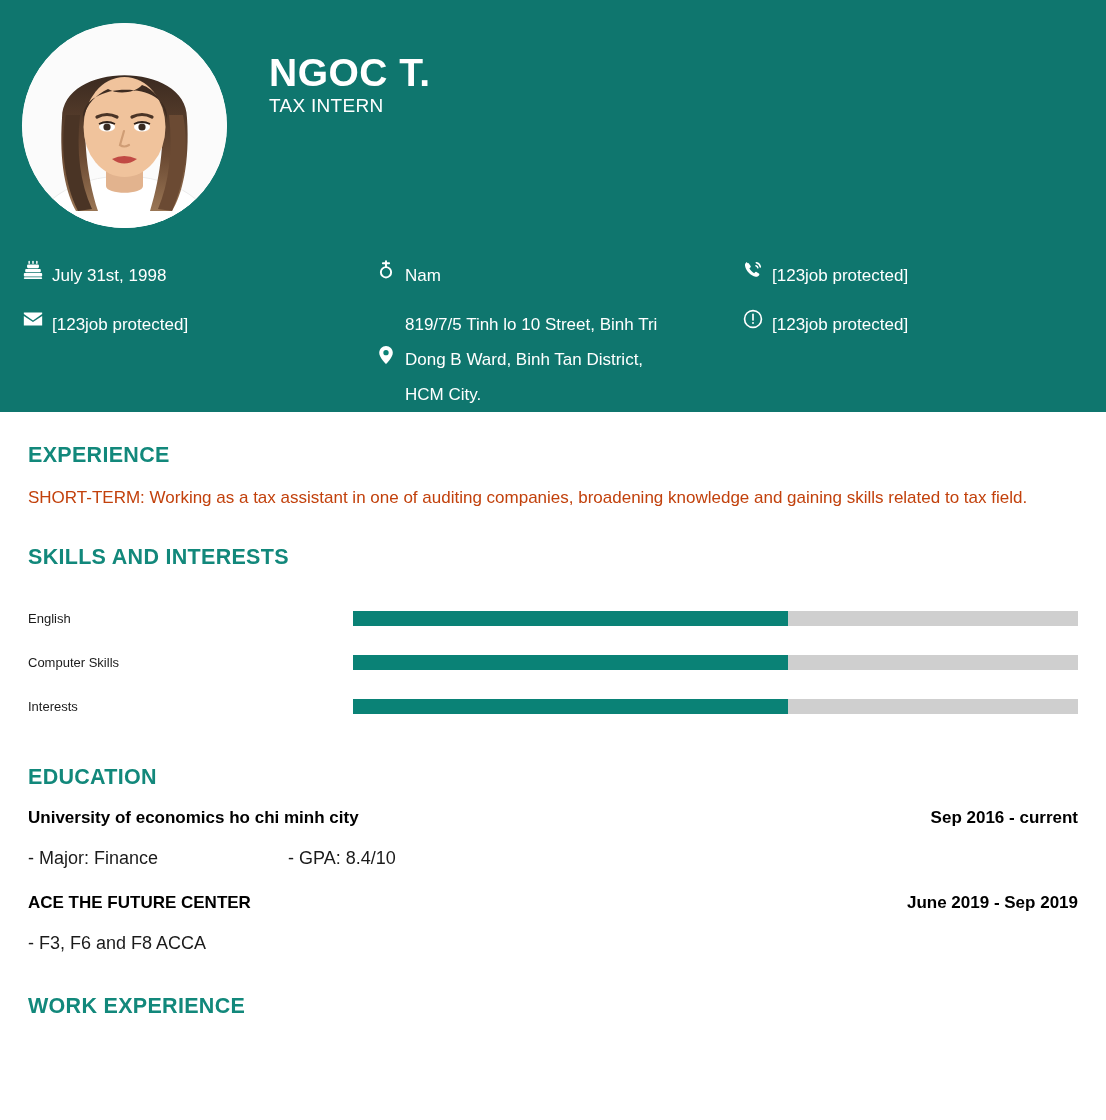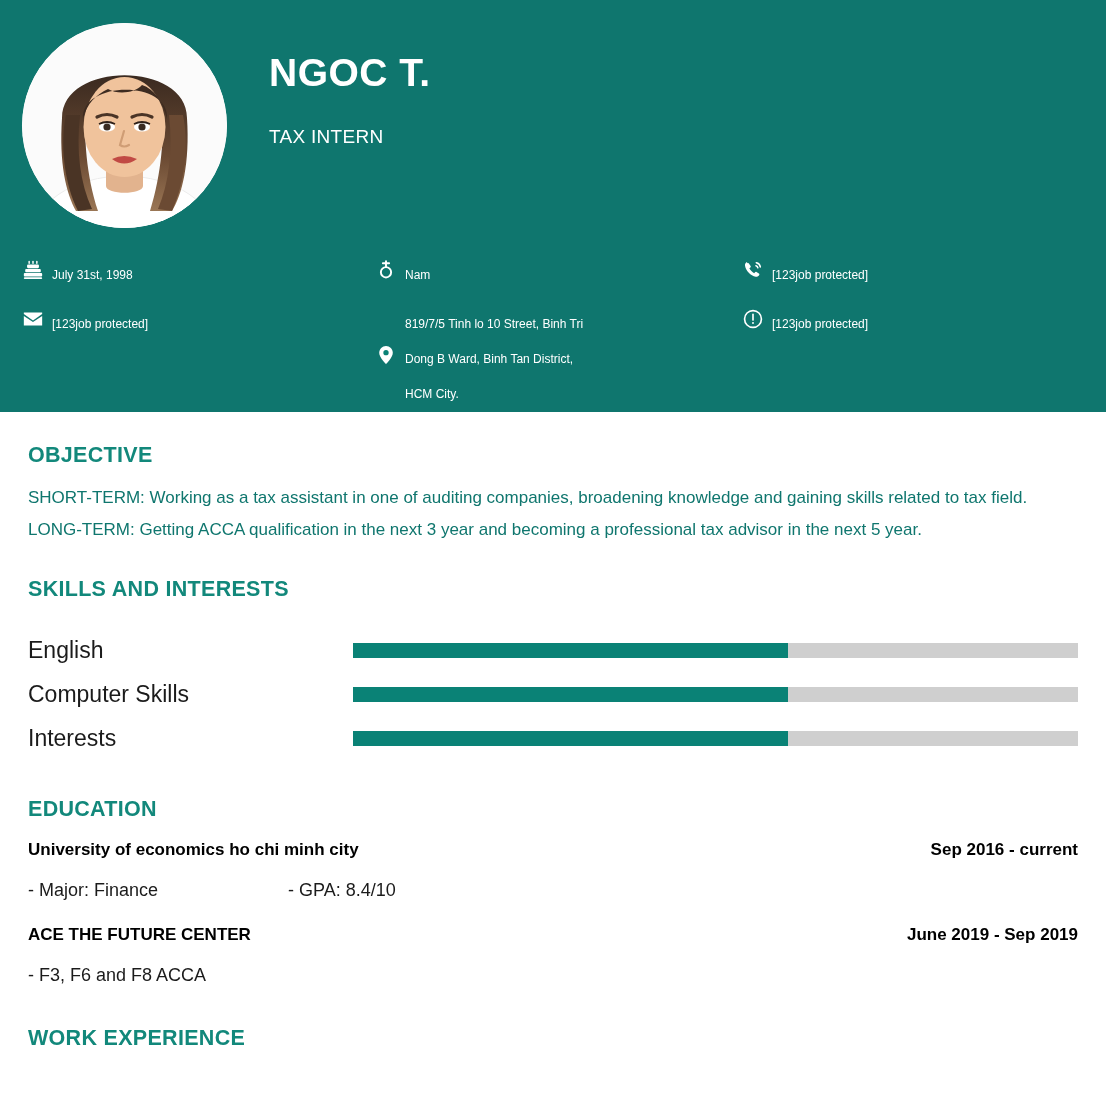--- a/index.html
+++ b/index.html
@@ -32,21 +32,20 @@
   .name {
     font-size:39px;
     font-weight:bold;
     letter-spacing:0.5px;
     line-height:1.1;
     color:#ffffff;
   }
   .role {
     font-size:19px;
     font-weight:normal;
-    margin-top:31px;
     letter-spacing:0.3px;
     color:#ffffff;
   }
 
   .contact {
     position:absolute;
     left:0; top:258px;
     width:1106px;
     display:flex;
   }
@@ -64,57 +63,57 @@
   .cicon {
     width:30px;
     min-width:30px;
     display:flex;
     align-items:flex-start;
     justify-content:flex-start;
     padding-top:1px;
   }
   .cicon svg { display:block; }
   .ctext {
-    font-size:12px;
+    font-size:17px;
     line-height:35px;
     color:#ffffff;
     white-space:pre-line;
   }
   .crow.multiline .cicon { padding-top:37px; }
 
   
   .content { padding:0 28px; }
 
   .section-title {
     color:#12887b;
     font-size:21.5px;
     font-weight:bold;
     letter-spacing:0.3px;
   }
 
   #objective-section { margin-top:31px; }
   .obj-text {
     font-size:17px;
     line-height:32px;
-    color:#0f766e;
+    color:#c2410c;
     margin-top:14px;
   }
   .obj-text p { margin:0; }
 
   #skills-section { margin-top:31px; }
   .skills-list { margin-top:26px; }
   .skill-row {
     display:flex;
     align-items:center;
     height:44px;
   }
   .skill-label {
     width:325px;
     min-width:325px;
-    font-size:23px;
+    font-size:13px;
     color:#1b1b1b;
   }
   .skill-track {
     flex:1;
     height:15px;
     background:#cfcfcf;
     position:relative;
   }
   .skill-fill {
     position:absolute;
@@ -275,24 +274,23 @@
         <span class="ctext">[123job protected]</span>
       </div>
     </div>
 
   </div>
 </div>
 
 <div class="content">
 
   <div id="objective-section">
-    <div class="section-title">OBJECTIVE</div>
+    <div class="section-title">EXPERIENCE</div>
     <div class="obj-text">
       <p>SHORT-TERM: Working as a tax assistant in one of auditing companies, broadening knowledge and gaining skills related to tax field.</p>
-      <p>LONG-TERM: Getting ACCA qualification in the next 3 year and becoming a professional tax advisor in the next 5 year.</p>
     </div>
   </div>
 
   <div id="skills-section">
     <div class="section-title">SKILLS AND INTERESTS</div>
     <div class="skills-list">
 
       <div class="skill-row">
         <div class="skill-label">English</div>
         <div class="skill-track">

